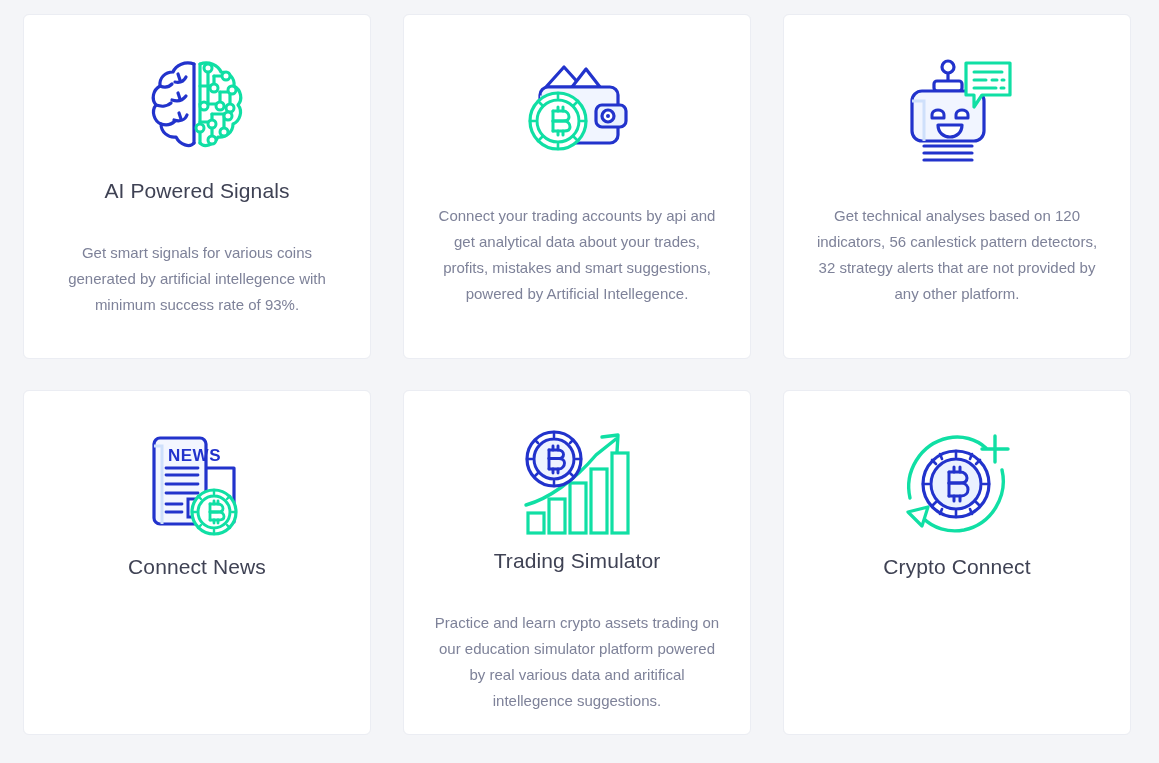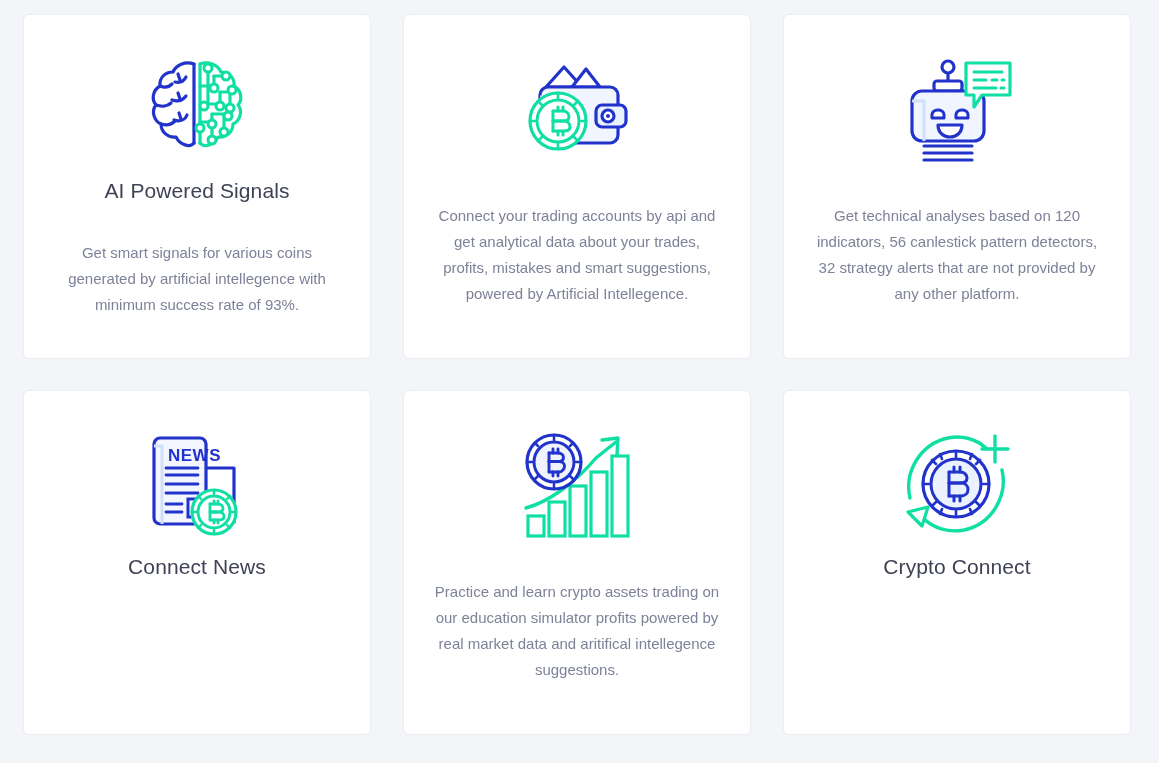--- a/index.html
+++ b/index.html
@@ -251,21 +251,22 @@
             <path d="M31 25 L31 44"></path>
             <path d="M31 25 L40 25 C43.5 25 45.5 27 45.5 29.5 C45.5 32 43.5 33.5 40 33.5 L31 33.5"></path>
             <path d="M31 33.5 L41 33.5 C44.5 33.5 46.5 35.5 46.5 38 C46.5 40.5 44.5 44 41 44 L31 44"></path>
             <path d="M35 21 L35 25"></path>
               <path d="M40 21 L40 25"></path>
             <path d="M35 44 L35 48"></path>
               <path d="M40 44 L40 48"></path>
           </g>
         </svg>
       </div>
-      <div class="card-desc">Practice and learn crypto assets trading on our education simulator profits powered by real market data and aritifical intellegence suggestions.</div>
+      <div class="card-title">Trading Simulator</div>
+      <div class="card-desc">Practice and learn crypto assets trading on our education simulator platform powered by real various data and aritifical intellegence suggestions.</div>
     </div>
 
     <div class="card">
       <div class="icon-wrap">
         <svg width="118" height="112" viewBox="0 0 118 112" fill="none">
           <path d="M12 70 C6 44 22 16 50 10 C64 7 78 11 88 20" stroke="#10dfa4" stroke-width="3.4" fill="none" stroke-linecap="round"></path>
           <path d="M104 42 C110 68 94 96 66 102 C50 105 35 100 25 90" stroke="#10dfa4" stroke-width="3.4" fill="none" stroke-linecap="round"></path>
           <path d="M10 84 L30 79 L24 98 Z" fill="#ffffff" stroke="#10dfa4" stroke-width="3.2" stroke-linejoin="round"></path>
           <g stroke="#10dfa4" stroke-width="3.4" stroke-linecap="round">
             <path d="M97 8 L97 34"></path>

